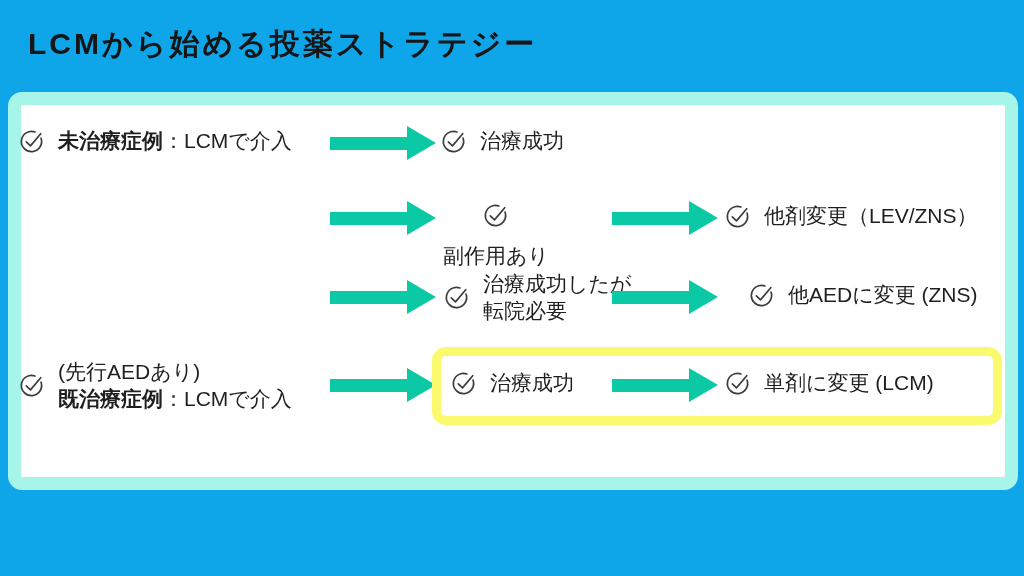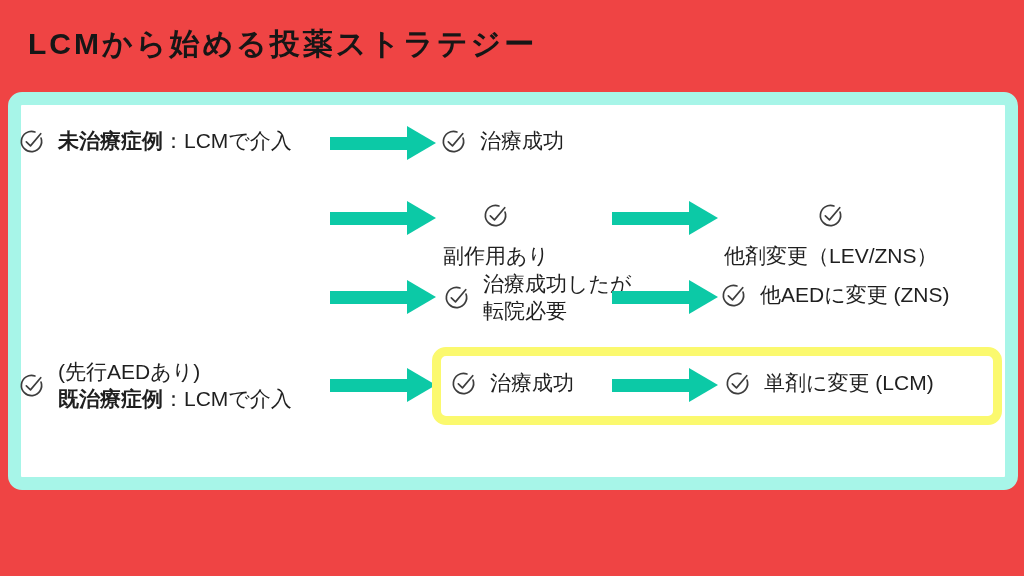--- a/index.html
+++ b/index.html
@@ -1,20 +1,20 @@
 <!DOCTYPE html>
 <html><head>
 <meta charset="utf-8">
 <style>
   * { box-sizing: border-box; }
   html,body { margin:0; padding:0; background:#fff; }
   .slide {
     position: relative;
     width: 1024px; height: 576px;
-    background: #ef4444;
+    background: #0ea5e9;
     font-family: "Liberation Sans", sans-serif;
     color: #1f1f1f;
     overflow: hidden;
   }
   .title {
     position: absolute; left: 28px; top: 24px;
     font-size: 30px; font-weight: 700; letter-spacing: 3px;
     color: #161616; white-space: nowrap;
   }
   .board {
@@ -89,21 +89,21 @@
   </svg>
 </span>
     <span>副作用あり</span>
   </div>
   <div class="arrow" style="left:612px; top:198px;">
   <svg width="106" height="40" viewBox="0 0 106 40">
     <rect x="0" y="14" width="77" height="13" fill="#0cc9a6"></rect>
     <polygon points="77,3 106,20 77,37" fill="#0cc9a6"></polygon>
   </svg>
 </div>
-  <div class="node" style="left:724px; top:202px;flex-direction:column;">
+  <div class="node" style="left:724px; top:202px;">
     <span class="icon-slot">
   <svg class="check" viewBox="0 0 24 24" width="27" height="27" fill="none" stroke="#3d3d3d" stroke-width="1.5" stroke-linecap="round" stroke-linejoin="round">
     <path d="M20.46 8.92 A9 9 0 1 1 15.08 3.54"></path>
     <path d="M7.4 12.3 L11.1 15.9 L20.2 5.1"></path>
   </svg>
 </span>
     <span>他剤変更（LEV/ZNS）</span>
   </div>
 
   <div class="arrow" style="left:330px; top:277px;">
@@ -123,21 +123,21 @@
       <div>治療成功したが</div>
       <div>転院必要</div>
     </span>
   </div>
   <div class="arrow" style="left:612px; top:277px;">
   <svg width="106" height="40" viewBox="0 0 106 40">
     <rect x="0" y="14" width="77" height="13" fill="#0cc9a6"></rect>
     <polygon points="77,3 106,20 77,37" fill="#0cc9a6"></polygon>
   </svg>
 </div>
-  <div class="node" style="left:720px; top:281px;">
+  <div class="node" style="left:748px; top:281px;">
     <span class="icon-slot">
   <svg class="check" viewBox="0 0 24 24" width="27" height="27" fill="none" stroke="#3d3d3d" stroke-width="1.5" stroke-linecap="round" stroke-linejoin="round">
     <path d="M20.46 8.92 A9 9 0 1 1 15.08 3.54"></path>
     <path d="M7.4 12.3 L11.1 15.9 L20.2 5.1"></path>
   </svg>
 </span>
     <span>他AEDに変更 (ZNS)</span>
   </div>
 
   <div class="node" style="left:18px; top:358px;">

